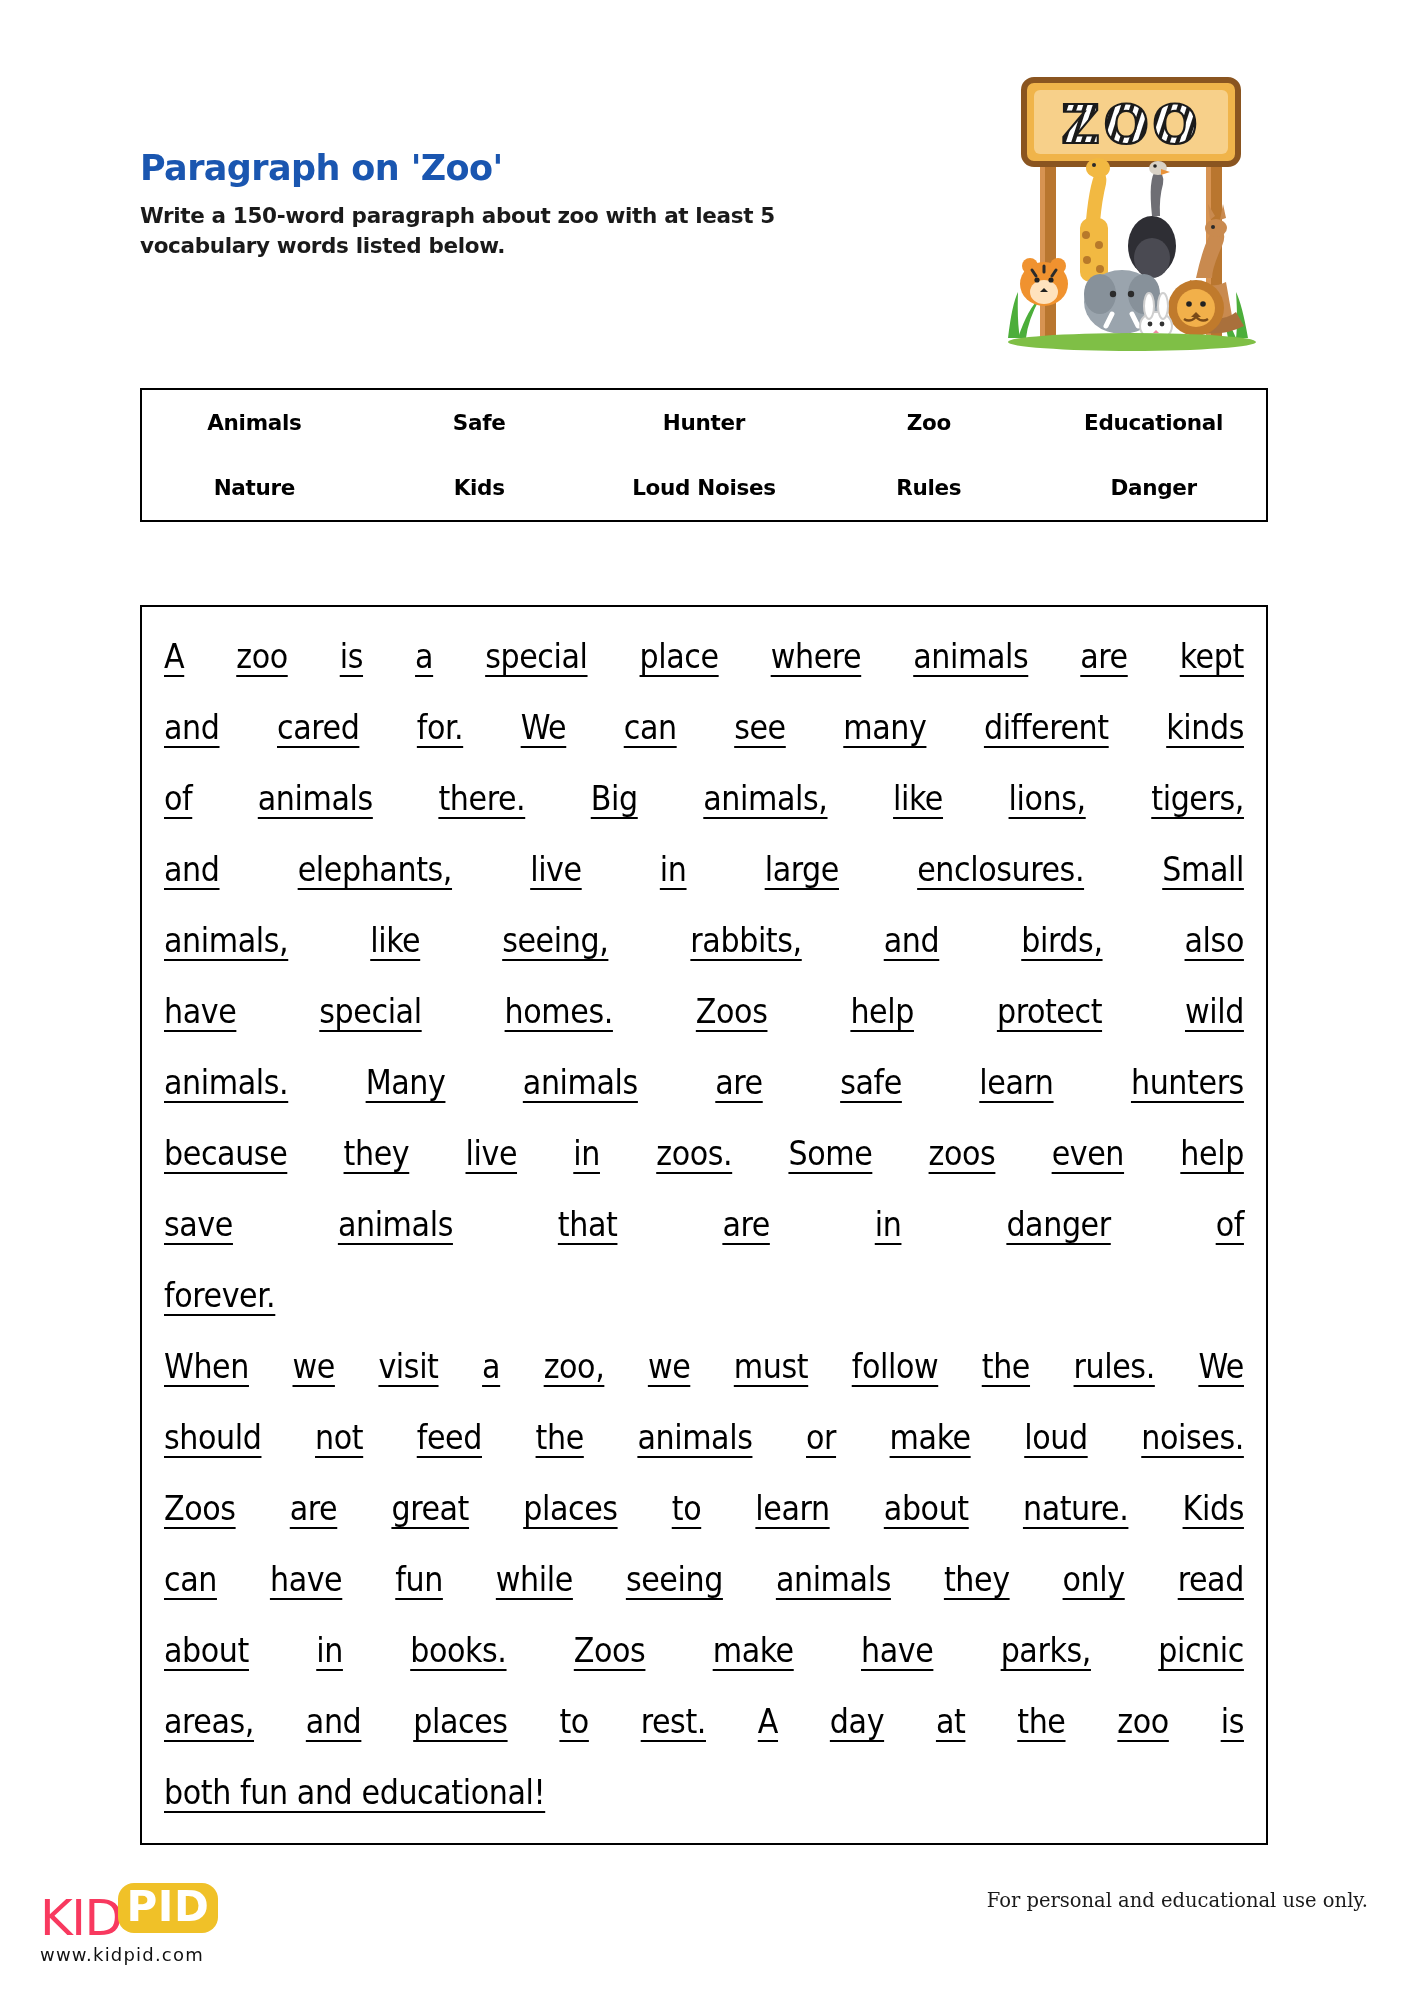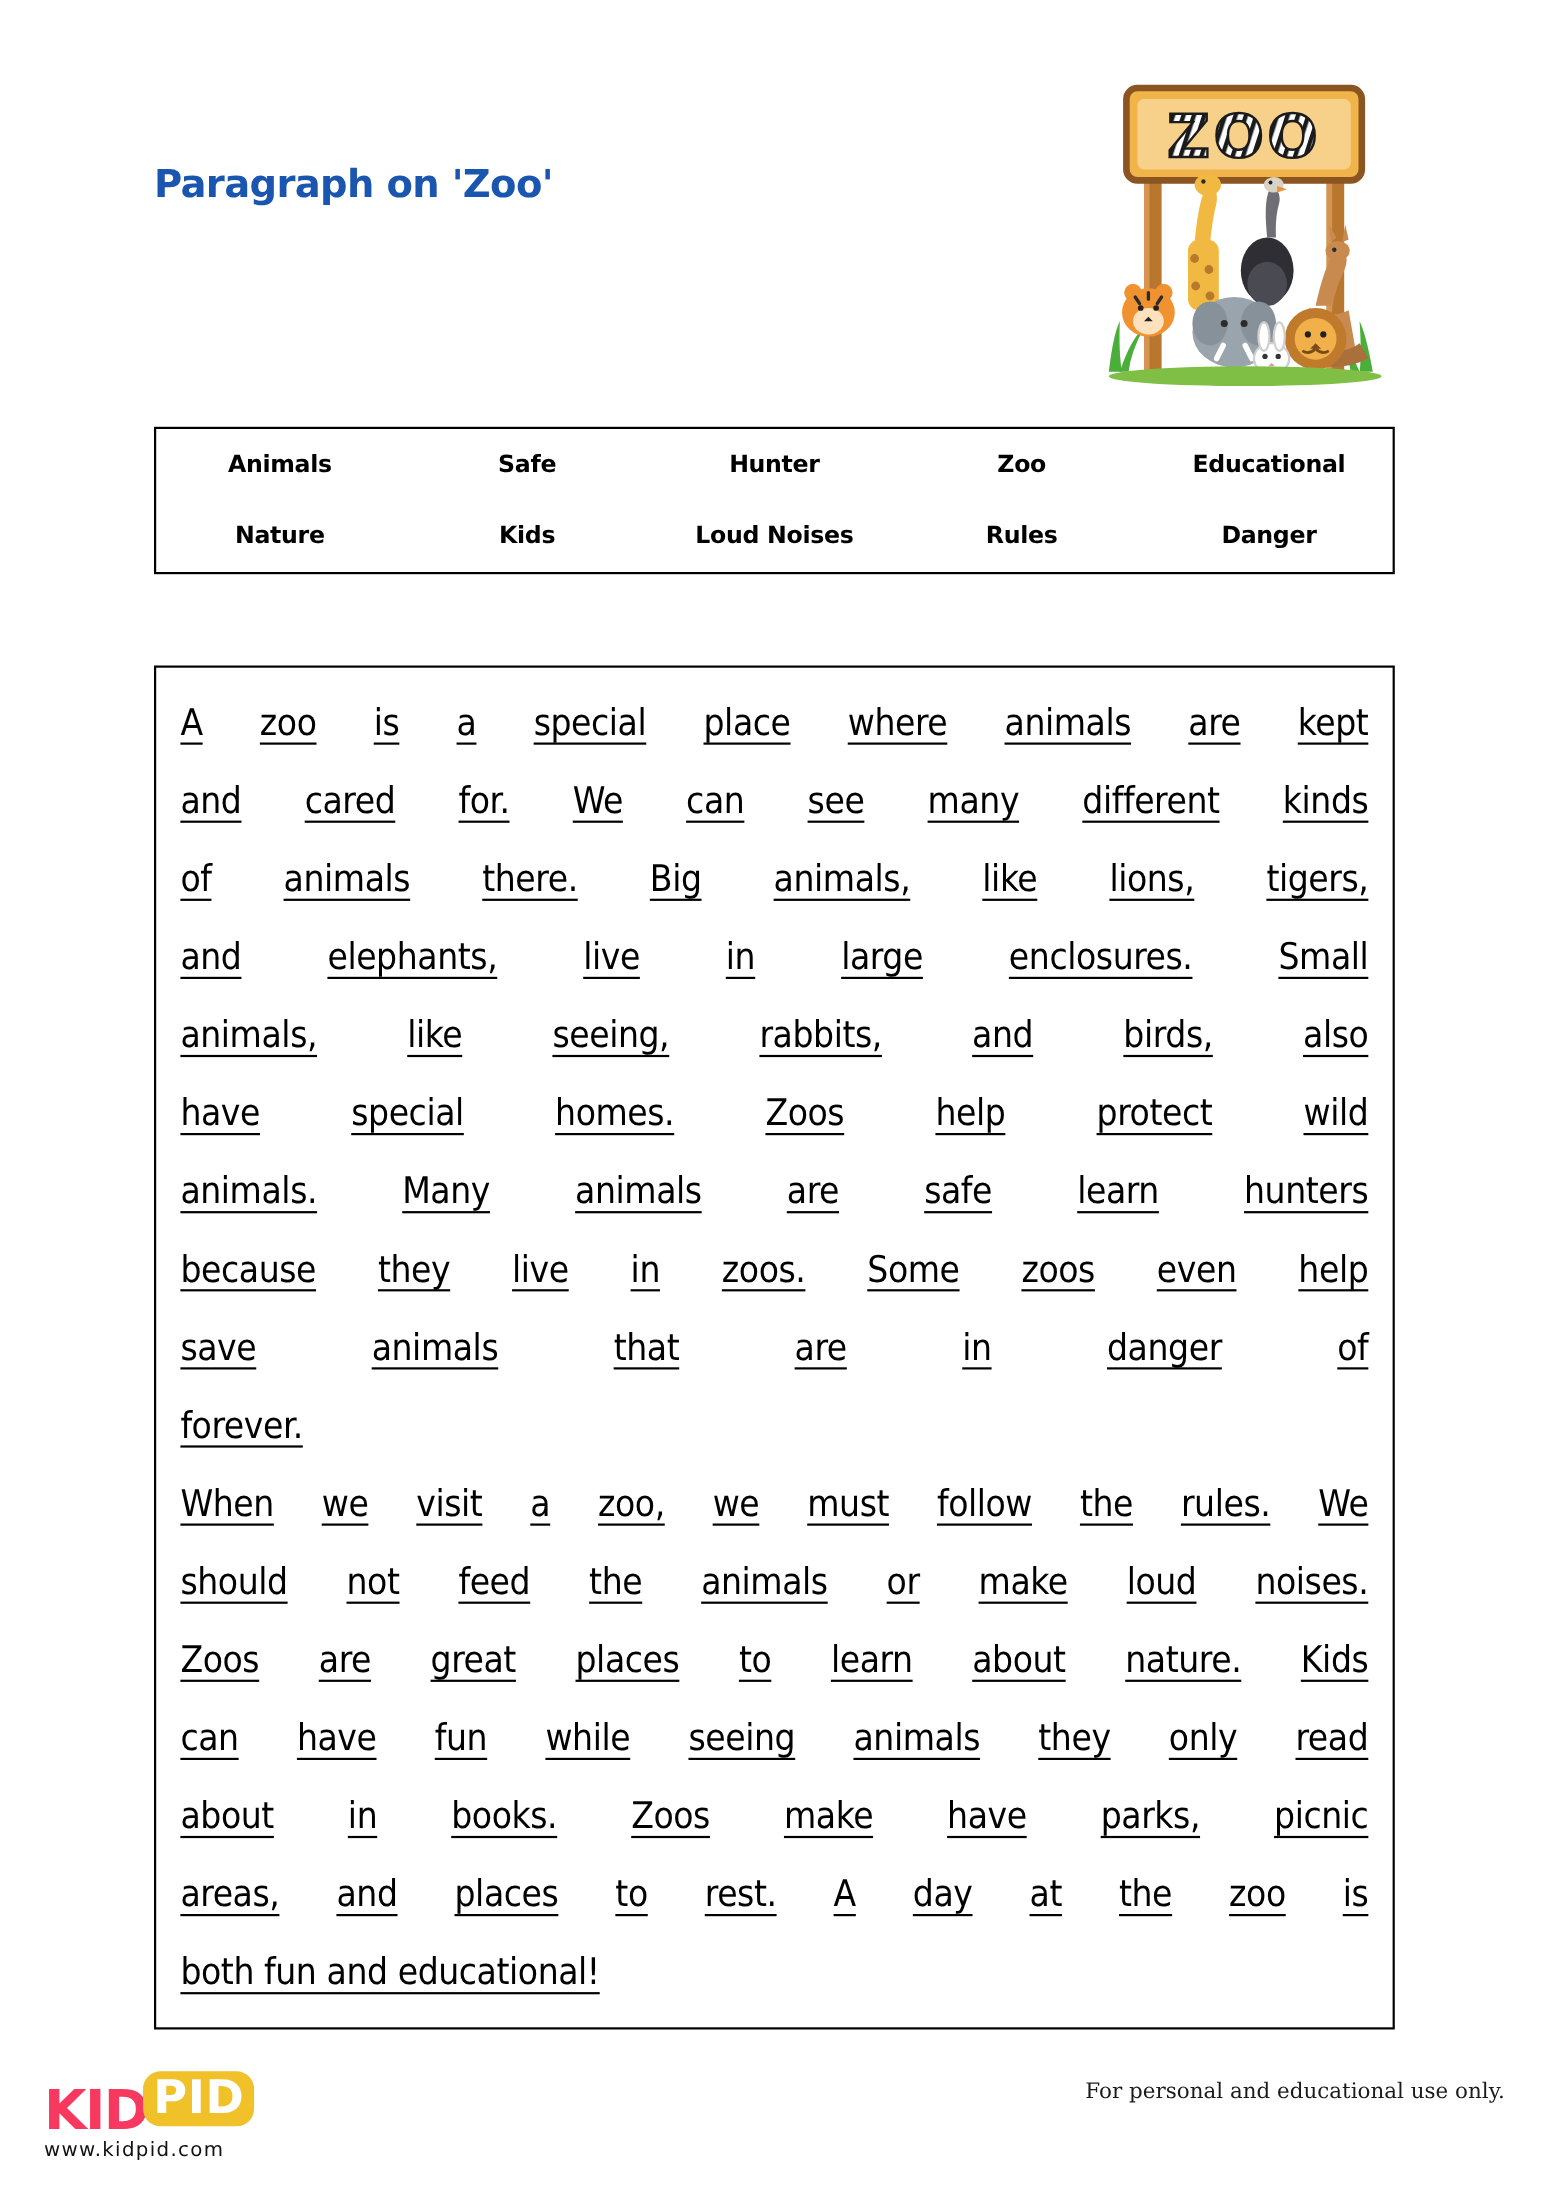--- a/index.html
+++ b/index.html
@@ -135,21 +135,21 @@
     top: 10px;
   }
   .logo-row {
     display: flex;
     align-items: center;
     height: 56px;
   }
   .logo-kid {
     font-family: "DejaVu Sans", sans-serif;
     font-size: 50px;
-    font-weight: bold;
+    font-weight: normal;
     color: #f8395f;
     letter-spacing: -1.5px;
     line-height: 1;
     margin-top: 20px;
   }
   .logo-pid {
     font-family: "DejaVu Sans", sans-serif;
     font-size: 42px;
     font-weight: bold;
     color: #ffffff;
@@ -182,20 +182,21 @@
     color: #1a1a1a;
   }
 </style>
 </head>
 <body>
 
 <div class="page">
 
   <div class="header">
     <div class="title">Paragraph on 'Zoo'</div>
+    <div class="subtitle">Write a 150-word paragraph about zoo with at least 5 vocabulary words listed below.</div>
   </div>
 
   <div class="zoo-art">
     <svg width="270" height="310" viewBox="0 0 270 310" xmlns="http://www.w3.org/2000/svg">
 
       <g fill="#4cae3a">
         <path d="M8 268 q4 -34 10 -46 q-1 30 2 46 z"></path>
         <path d="M18 268 q10 -30 22 -40 q-12 22 -14 40 z"></path>
         <path d="M248 268 q-6 -34 -12 -46 q2 30 0 46 z"></path>
         <path d="M236 268 q-12 -28 -24 -38 q14 20 16 38 z"></path>

